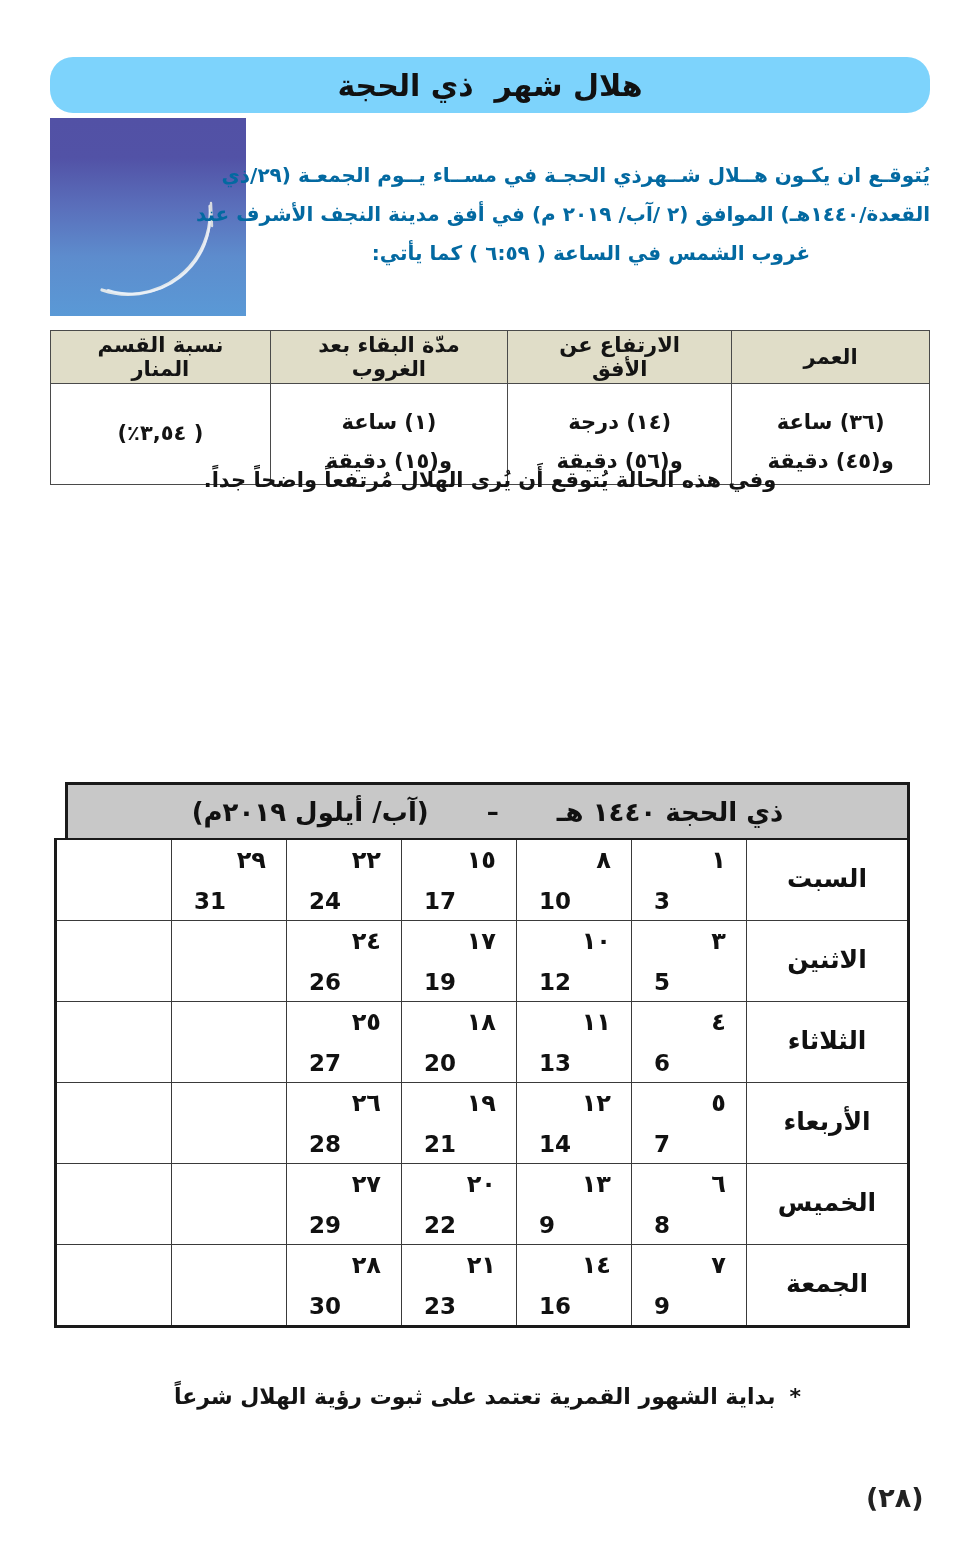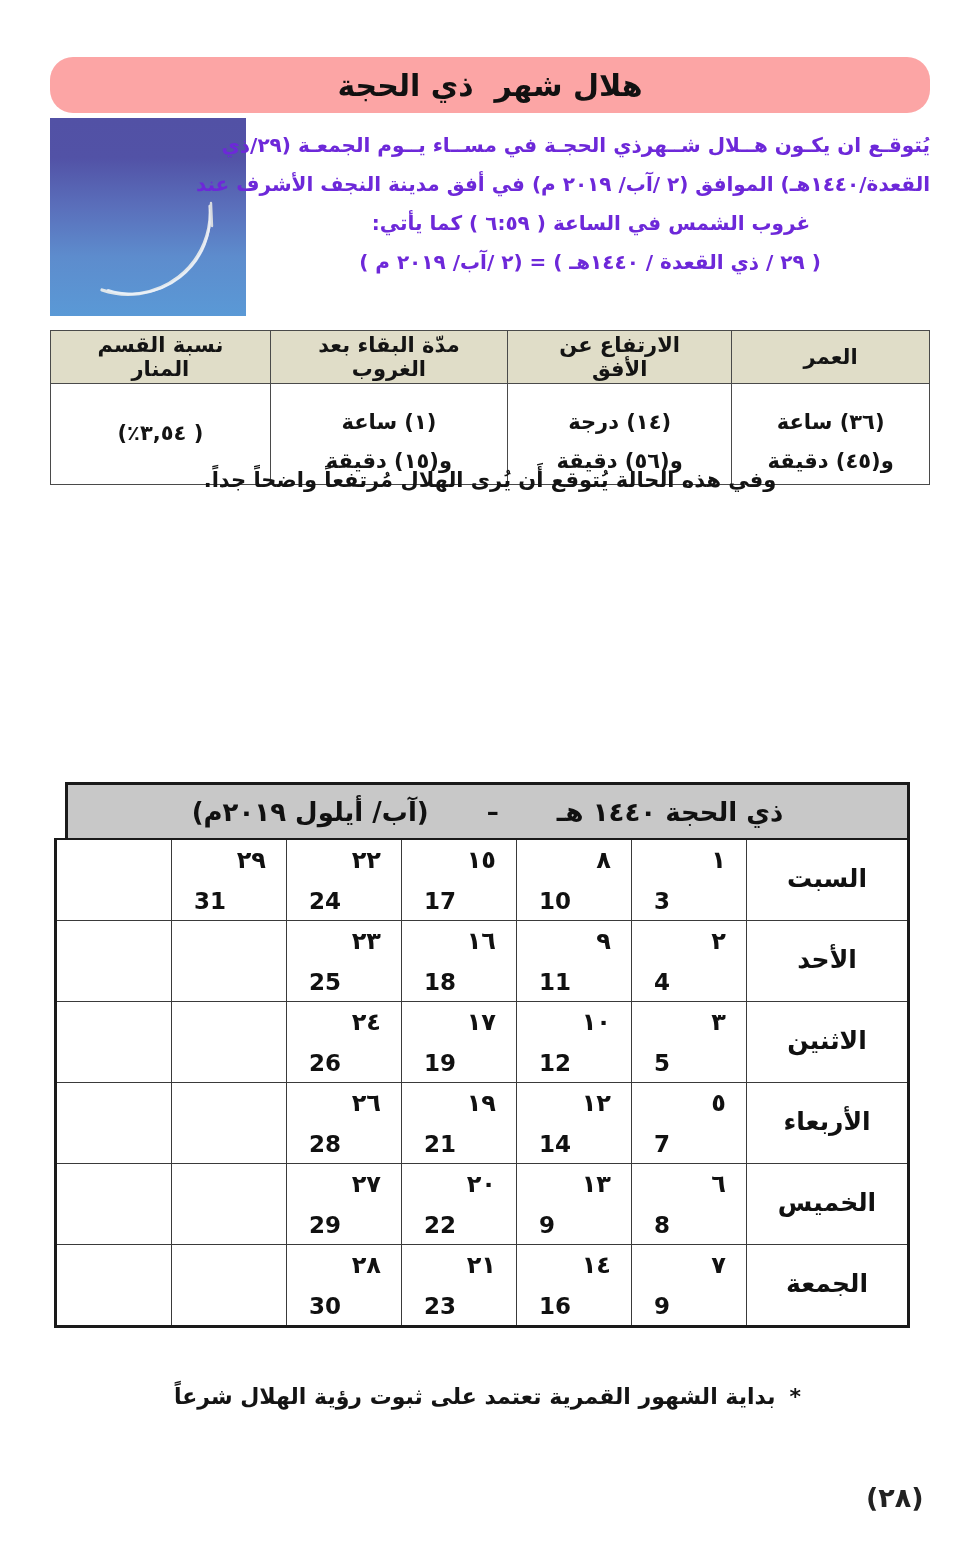--- a/index.html
+++ b/index.html
@@ -22,21 +22,21 @@
     inset: 0;
   }
 
   
   .title-bar {
     position: absolute;
     left: 50px;
     top: 57px;
     width: 880px;
     height: 56px;
-    background: #fca5a5;
+    background: #7dd3fc;
     display: flex;
     align-items: center;
     justify-content: center;
     border-radius: 23px;
   }
   .title-bar .title-text {
     font-size: 30px;
     font-weight: bold;
     color: #111;
     letter-spacing: 0px;
@@ -61,29 +61,29 @@
     background: linear-gradient(to bottom, #5251a5 0%, #5251a5 18%, #5a6ab8 40%, #5d8ccd 66%, #5a99d6 100%);
     overflow: hidden;
   }
   
   .moon-img { left: 0; right: auto; }
   .moon-img svg { display: block; }
 
   .intro-text {
     position: absolute;
     left: 200px;
-    top: 8px;
+    top: 38px;
     width: 680px;
     text-align: justify;
     text-align-last: center;
     direction: rtl;
     font-size: 20px;
     font-weight: bold;
     line-height: 1.95;
-    color: #6d28d9;
+    color: #0369a1;
   }
   .intro-text .line {
     display: block;
     white-space: nowrap;
   }
   .intro-text .l1 { text-align: justify; text-align-last: justify; letter-spacing: 0.5px; }
   .intro-text .l2 { text-align: justify; text-align-last: justify; }
   .intro-text .l3 { text-align: left; padding-left: 2px; }
   .intro-text .l4 { text-align: center; }
 
@@ -267,21 +267,20 @@
           <path d="M 160 92 A 78 78 0 0 1 58 172" fill="none" stroke="#ffffff" stroke-width="2.0" stroke-linecap="round" opacity="0.9"></path>
           <path d="M 161 85 L 162 108" fill="none" stroke="#e8e8e4" stroke-width="2.4" stroke-linecap="round"></path>
         </g>
       </svg>
     </div>
 
     <div class="intro-text">
       <span class="line l1">يُتوقـع ان يكـون هــلال شــهرذي الحجـة في مســاء يــوم  الجمعـة (٢٩/ذي</span>
       <span class="line l2">القعدة/١٤٤٠هـ) الموافق (٢ /آب/ ٢٠١٩ م)  في أفق مدينة النجف الأشرف عند</span>
       <span class="line l3">غروب الشمس في الساعة ( ٦:٥٩ ) كما يأتي:</span>
-      <span class="line l4">( ٢٩ / ذي القعدة / ١٤٤٠هـ ) = (٢ /آب/ ٢٠١٩ م )</span>
     </div>
   </div>
 
   <table class="data-table">
     <colgroup>
       <col class="c-age">
         <col class="c-alt">
         <col class="c-dur">
         <col class="c-illum">
     </colgroup>
@@ -344,57 +343,57 @@
               <span class="hijri">٢٢</span>
               <span class="greg">24</span>
             </td>
             <td class="datecell">
               <span class="hijri">٢٩</span>
               <span class="greg">31</span>
             </td>
             <td class="emptycell"></td>
           </tr>
           <tr>
-            <td class="daycol">الأحد</td>
-            <td class="datecell">
-              <span class="hijri">٢</span>
-              <span class="greg">4</span>
-            </td>
-            <td class="datecell">
-              <span class="hijri">٩</span>
-              <span class="greg">11</span>
-            </td>
-            <td class="datecell">
-              <span class="hijri">١٦</span>
-              <span class="greg">18</span>
-            </td>
-            <td class="datecell">
-              <span class="hijri">٢٣</span>
-              <span class="greg">25</span>
-            </td>
-            <td class="emptycell"></td>
-            <td class="emptycell"></td>
-          </tr>
-          <tr>
             <td class="daycol">الاثنين</td>
             <td class="datecell">
               <span class="hijri">٣</span>
               <span class="greg">5</span>
             </td>
             <td class="datecell">
               <span class="hijri">١٠</span>
               <span class="greg">12</span>
             </td>
             <td class="datecell">
               <span class="hijri">١٧</span>
               <span class="greg">19</span>
             </td>
             <td class="datecell">
               <span class="hijri">٢٤</span>
               <span class="greg">26</span>
+            </td>
+            <td class="emptycell"></td>
+            <td class="emptycell"></td>
+          </tr>
+          <tr>
+            <td class="daycol">الثلاثاء</td>
+            <td class="datecell">
+              <span class="hijri">٤</span>
+              <span class="greg">6</span>
+            </td>
+            <td class="datecell">
+              <span class="hijri">١١</span>
+              <span class="greg">13</span>
+            </td>
+            <td class="datecell">
+              <span class="hijri">١٨</span>
+              <span class="greg">20</span>
+            </td>
+            <td class="datecell">
+              <span class="hijri">٢٥</span>
+              <span class="greg">27</span>
             </td>
             <td class="emptycell"></td>
             <td class="emptycell"></td>
           </tr>
           <tr>
             <td class="daycol">الأربعاء</td>
             <td class="datecell">
               <span class="hijri">٥</span>
               <span class="greg">7</span>
             </td>

